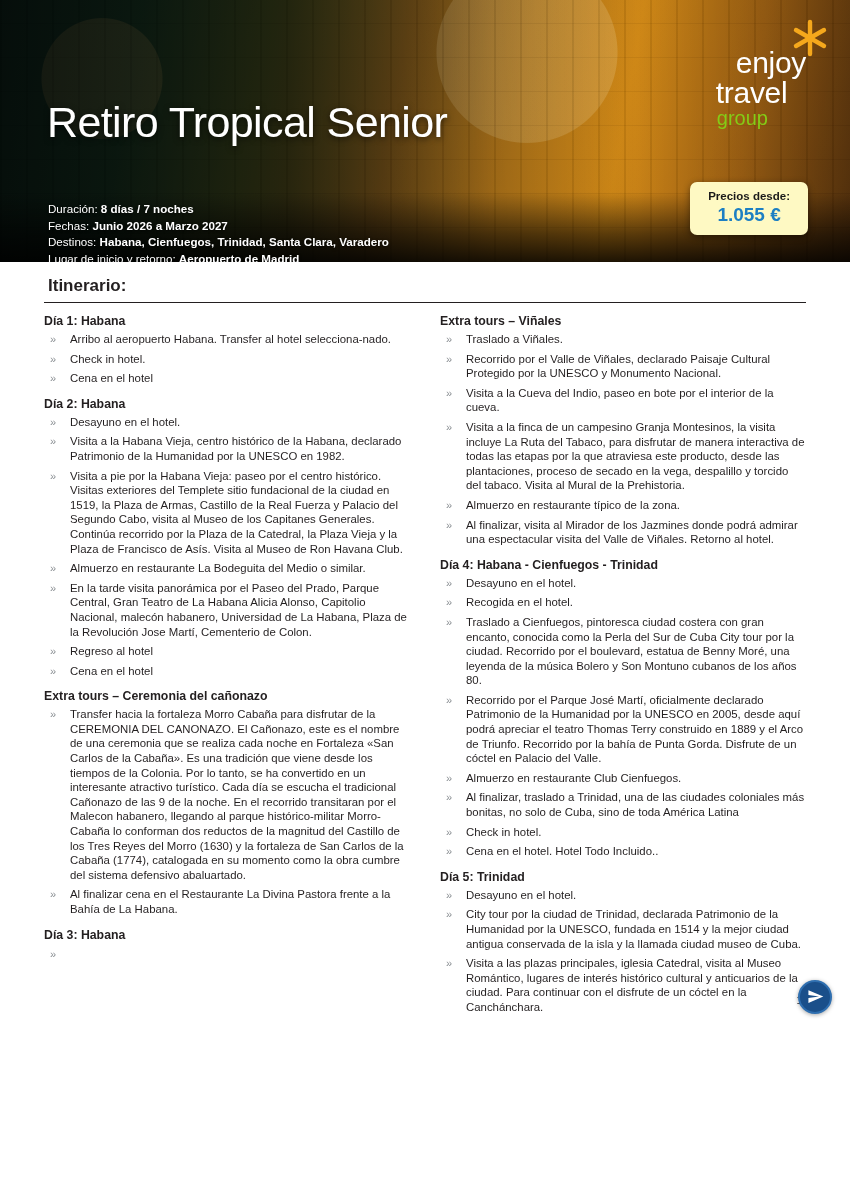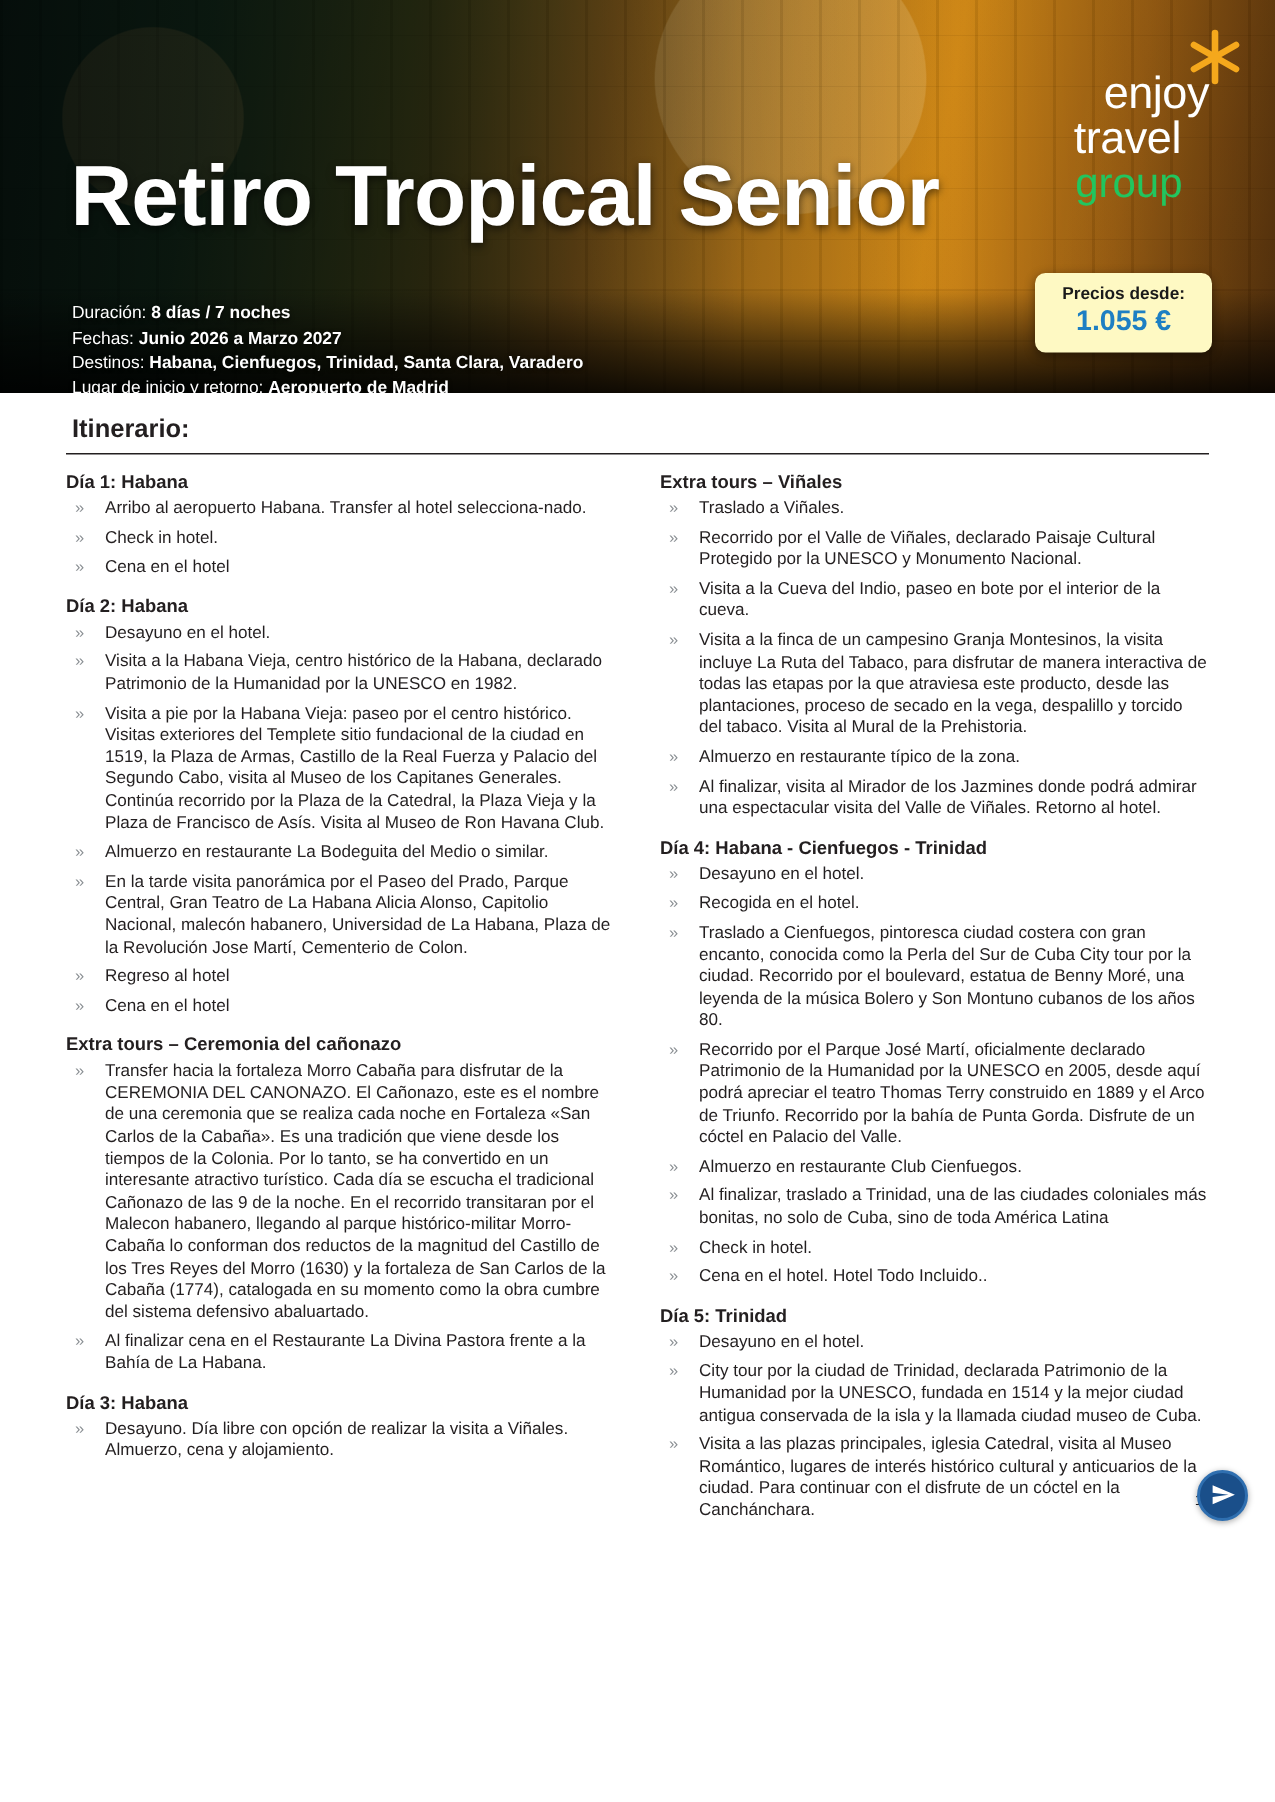--- a/index.html
+++ b/index.html
@@ -55,35 +55,35 @@
     position: absolute;
     right: 44px;
     top: 48px;
     text-align: left;
     color: #ffffff;
     line-height: 1.0;
     z-index: 6;
   }
   .brand .b1 { font-size: 30px; font-weight: 400; letter-spacing: -0.3px; margin-left: 20px; }
   .brand .b2 { font-size: 30px; font-weight: 400; letter-spacing: -0.3px; }
-  .brand .b3 { font-size: 28px; font-weight: 400; color: #22c55e; padding-left: 1px; }
+  .brand .b3 { font-size: 20px; font-weight: 400; color: #84cc16; padding-left: 1px; }
   .brand-star {
     position: absolute;
     right: -26px;
     top: -32px;
     width: 44px; height: 44px;
     color: #f5a81c;
   }
 
   .hero-title {
     position: absolute;
     left: 47px;
     top: 98px;
-    font-size: 57px;
-    font-weight: 700;
+    font-size: 43px;
+    font-weight: 400;
     color: #ffffff;
     letter-spacing: -0.6px;
     text-shadow: 0 2px 6px rgba(0,0,0,.6);
     z-index: 5;
   }
   .hero-meta {
     position: absolute;
     left: 48px;
     top: 161px;
     z-index: 5;
@@ -257,21 +257,21 @@
           <li><span class="mark">»</span><span>Regreso al hotel</span></li>
           <li><span class="mark">»</span><span>Cena en el hotel</span></li>
         </ul>
         <div class="sec-title">Extra tours – Ceremonia del cañonazo</div>
         <ul class="bul">
           <li><span class="mark">»</span><span>Transfer hacia la fortaleza Morro Cabaña para disfrutar de la CEREMONIA DEL CANONAZO. El Cañonazo, este es el nombre de una ceremonia que se realiza cada noche en Fortaleza «San Carlos de la Cabaña». Es una tradición que viene desde los tiempos de la Colonia. Por lo tanto, se ha convertido en un interesante atractivo turístico. Cada día se escucha el tradicional Cañonazo de las 9 de la noche. En el recorrido transitaran por el Malecon habanero, llegando al parque histórico-militar Morro-Cabaña lo conforman dos reductos de la magnitud del Castillo de los Tres Reyes del Morro (1630) y la fortaleza de San Carlos de la Cabaña (1774), catalogada en su momento como la obra cumbre del sistema defensivo abaluartado.</span></li>
           <li><span class="mark">»</span><span>Al finalizar cena en el Restaurante La Divina Pastora frente a la Bahía de La Habana.</span></li>
         </ul>
         <div class="sec-title">Día 3: Habana</div>
         <ul class="bul">
-          <li><span class="mark">»</span><span>Desayuno. Día libre con opción de realizar la visita a Viñales. Almuerzo, cena y alojamiento.</span></li>
+          <li><span class="mark">»</span></li>
         </ul>
       </div>
     <div class="col" id="col-right">
         <div class="sec-title">Extra tours – Viñales</div>
         <ul class="bul">
           <li><span class="mark">»</span><span>Traslado a Viñales.</span></li>
           <li><span class="mark">»</span><span>Recorrido por el Valle de Viñales, declarado Paisaje Cultural Protegido por la UNESCO y Monumento Nacional.</span></li>
           <li><span class="mark">»</span><span>Visita a la Cueva del Indio, paseo en bote por el interior de la cueva.</span></li>
           <li><span class="mark">»</span><span> Visita a la finca de un campesino Granja Montesinos, la visita incluye La Ruta del Tabaco, para disfrutar de manera interactiva de todas las etapas por la que atraviesa este producto, desde las plantaciones, proceso de secado en la vega, despalillo y torcido del tabaco. Visita al Mural de la Prehistoria.</span></li>
           <li><span class="mark">»</span><span>Almuerzo en restaurante típico de la zona.</span></li>

